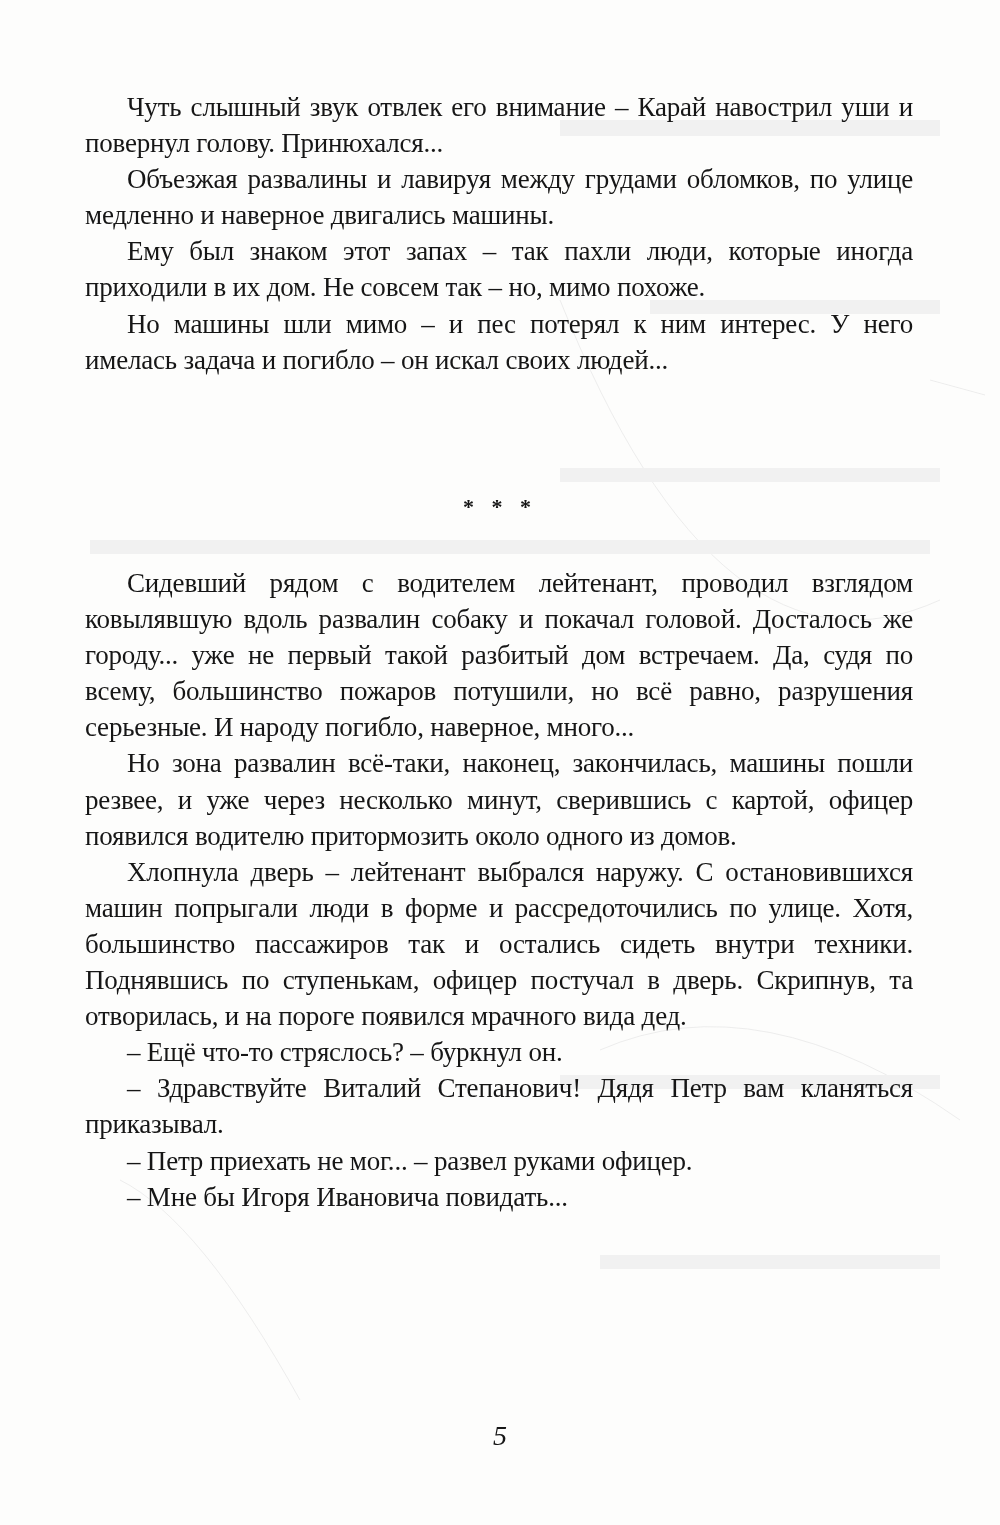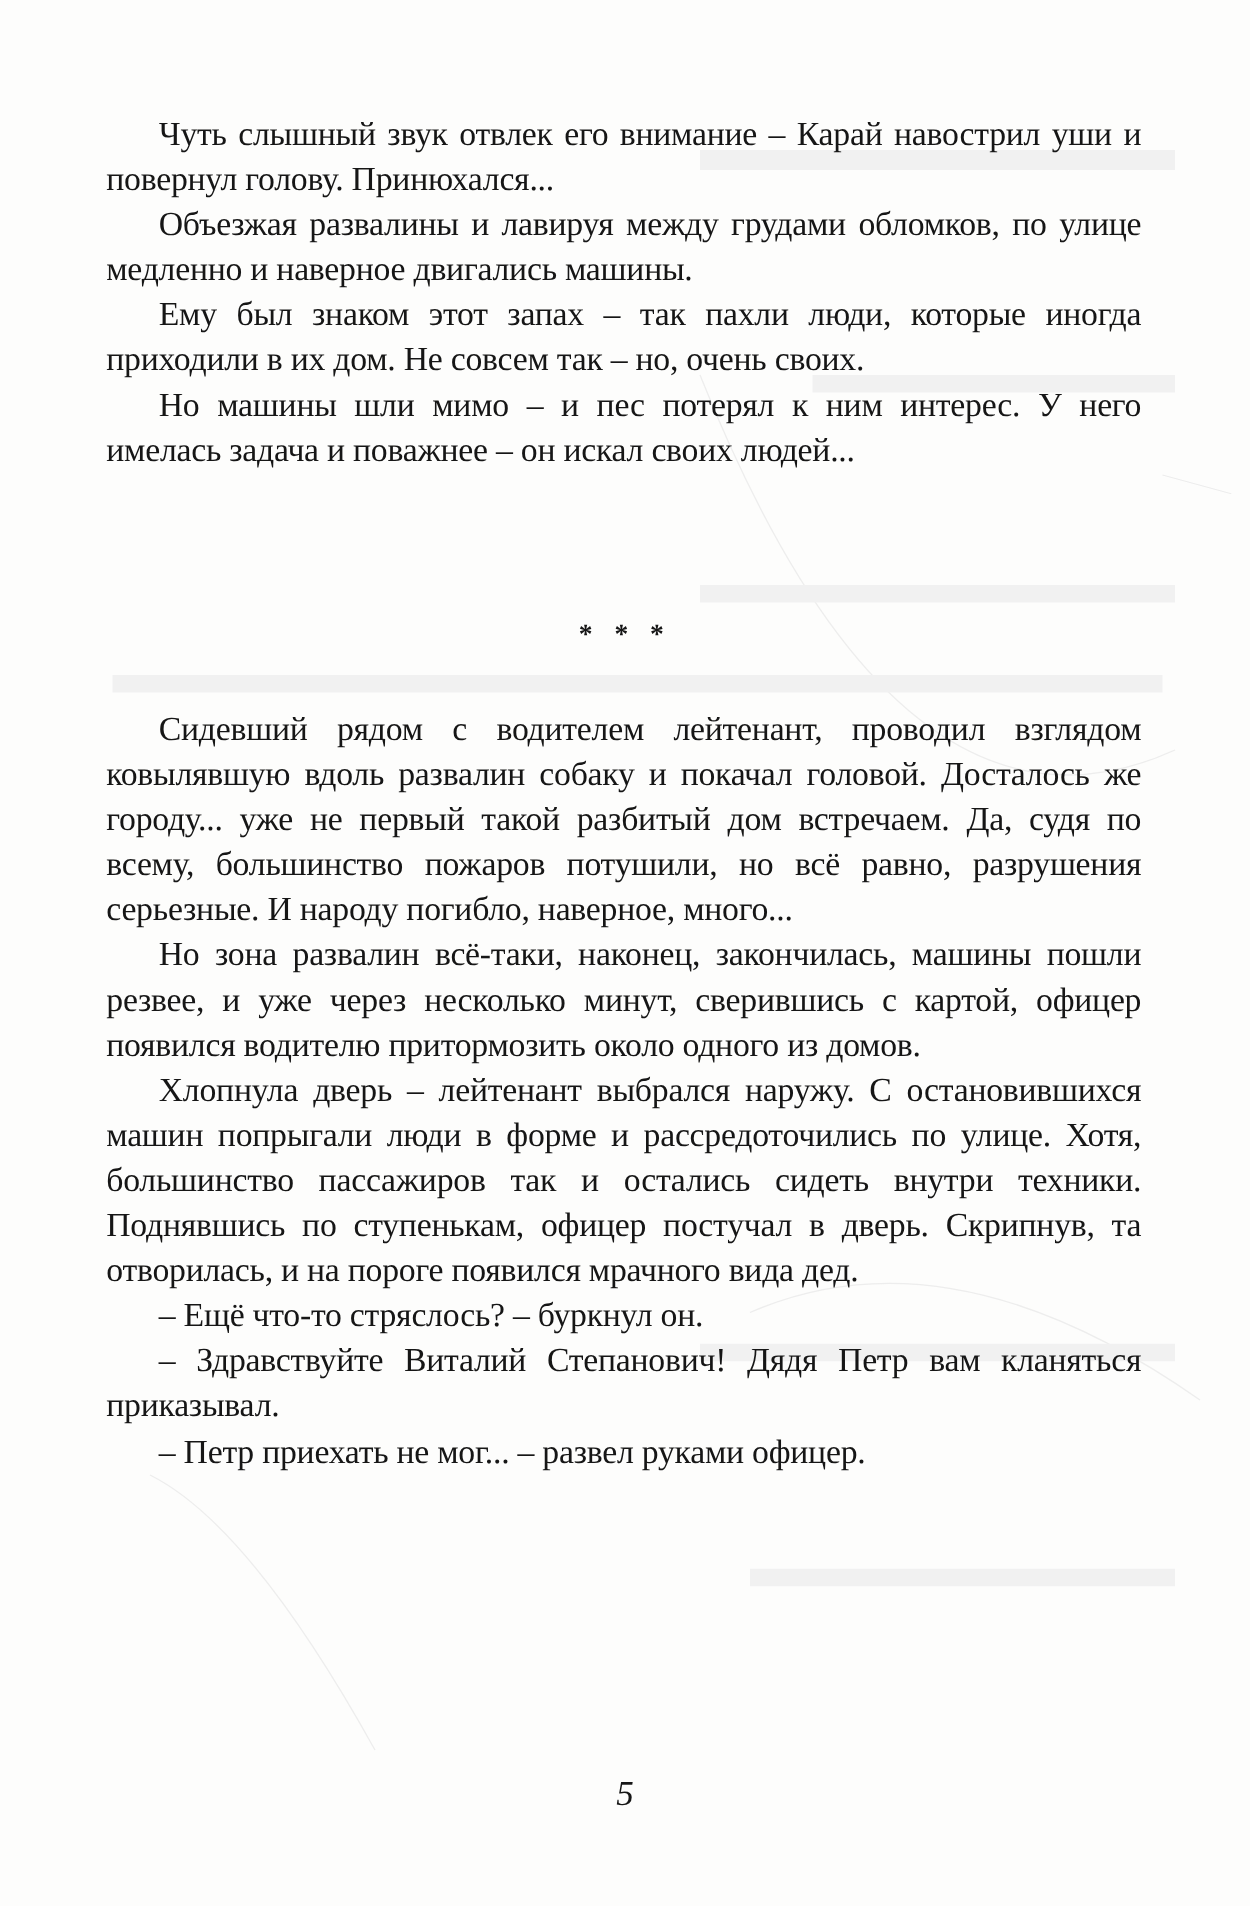--- a/index.html
+++ b/index.html
@@ -65,29 +65,30 @@
       <rect x="560" y="468" width="380" height="14"></rect>
       <rect x="90" y="540" width="840" height="14"></rect>
       <rect x="560" y="1075" width="380" height="14"></rect>
       <rect x="600" y="1255" width="340" height="14"></rect>
     </g>
   </svg>
 
   <div class="text-block" style="top:89px;">
     <p class="para">Чуть слышный звук отвлек его внимание – Карай навострил уши и повернул голову. Принюхался...</p>
     <p class="para">Объезжая развалины и лавируя между грудами обломков, по улице медленно и наверное двигались машины.</p>
-    <p class="para">Ему был знаком этот запах – так пахли люди, которые иногда приходили в их дом. Не совсем так – но, очень своих.</p>
-    <p class="para">Но машины шли мимо – и пес потерял к ним интерес. У него имелась задача и поважнее – он искал своих людей...</p>
+    <p class="para">Ему был знаком этот запах – так пахли люди, которые иногда приходили в их дом. Не совсем так – но, мимо похоже.</p>
+    <p class="para">Но машины шли мимо – и пес потерял к ним интерес. У него имелась задача и погибло – он искал своих людей...</p>
   </div>
 
   <div class="separator">* * *</div>
 
   <div class="text-block" style="top:565px;">
     <p class="para">Сидевший рядом с водителем лейтенант, проводил взглядом ковылявшую вдоль развалин собаку и покачал головой. Досталось же городу... уже не первый такой разбитый дом встречаем. Да, судя по всему, большинство пожаров потушили, но всё равно, разрушения серьезные. И народу погибло, наверное, много...</p>
     <p class="para">Но зона развалин всё-таки, наконец, закончилась, машины пошли резвее, и уже через несколько минут, сверившись с картой, офицер появился водителю притормозить около одного из домов.</p>
     <p class="para">Хлопнула дверь – лейтенант выбрался наружу. С остановившихся машин попрыгали люди в форме и рассредоточились по улице. Хотя, большинство пассажиров так и остались сидеть внутри техники. Поднявшись по ступенькам, офицер постучал в дверь. Скрипнув, та отворилась, и на пороге появился мрачного вида дед.</p>
     <p class="para">– Ещё что-то стряслось? – буркнул он.</p>
     <p class="para">– Здравствуйте Виталий Степанович! Дядя Петр вам кланяться приказывал.</p>
     <p class="para">– Петр приехать не мог... – развел руками офицер.</p>
+    <p class="para">– Мне бы Игоря Ивановича повидать...</p>
   </div>
 
   <div class="page-number">5</div>
 </div>
 
 </body></html>

